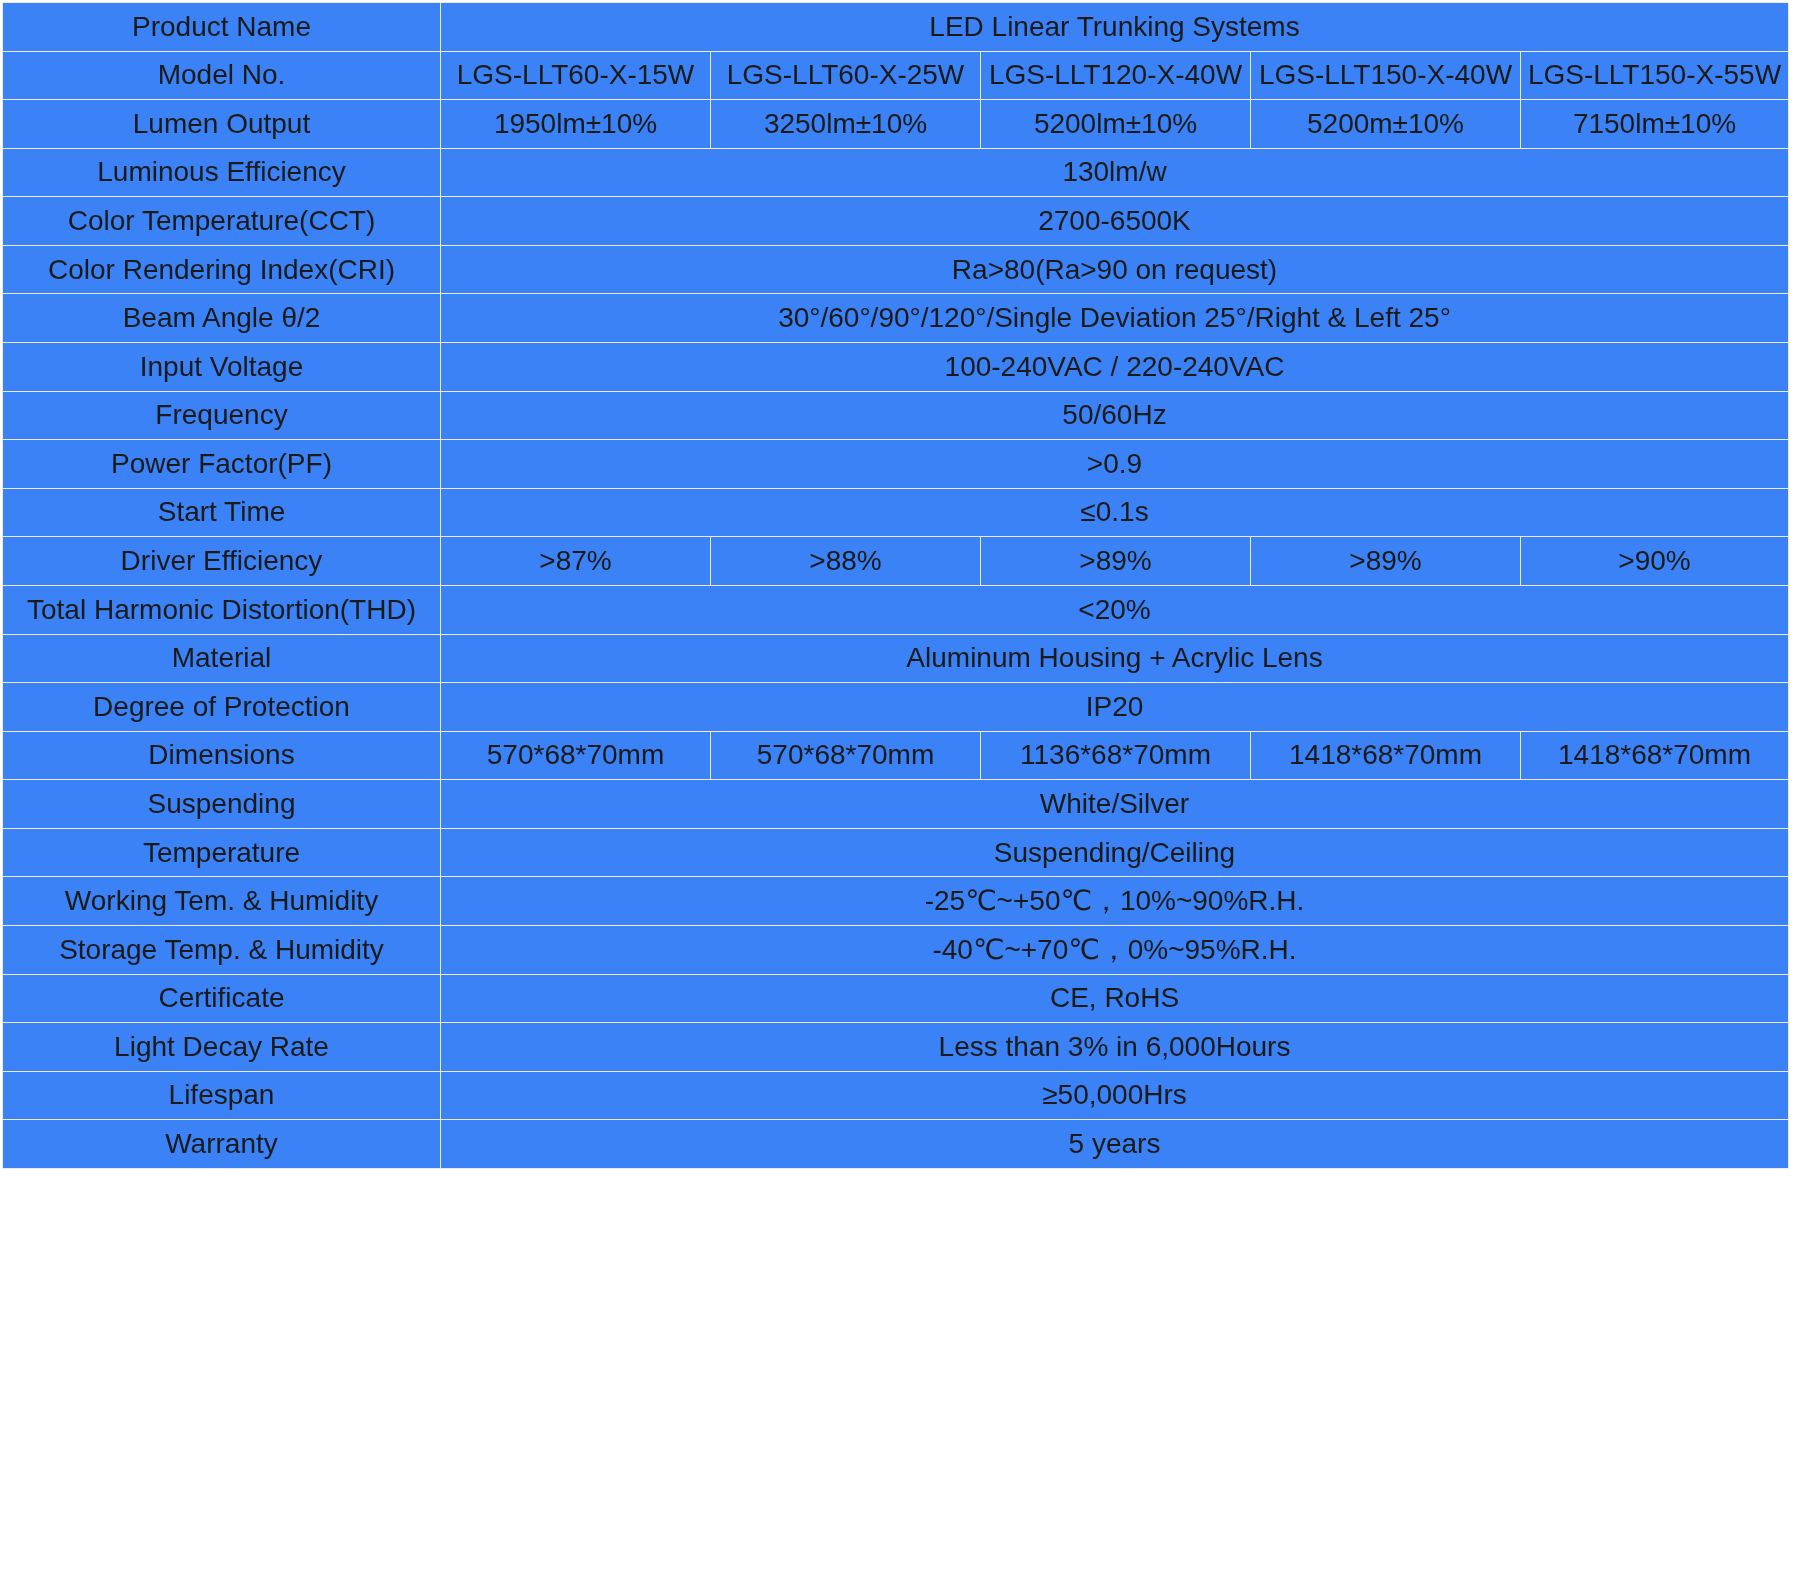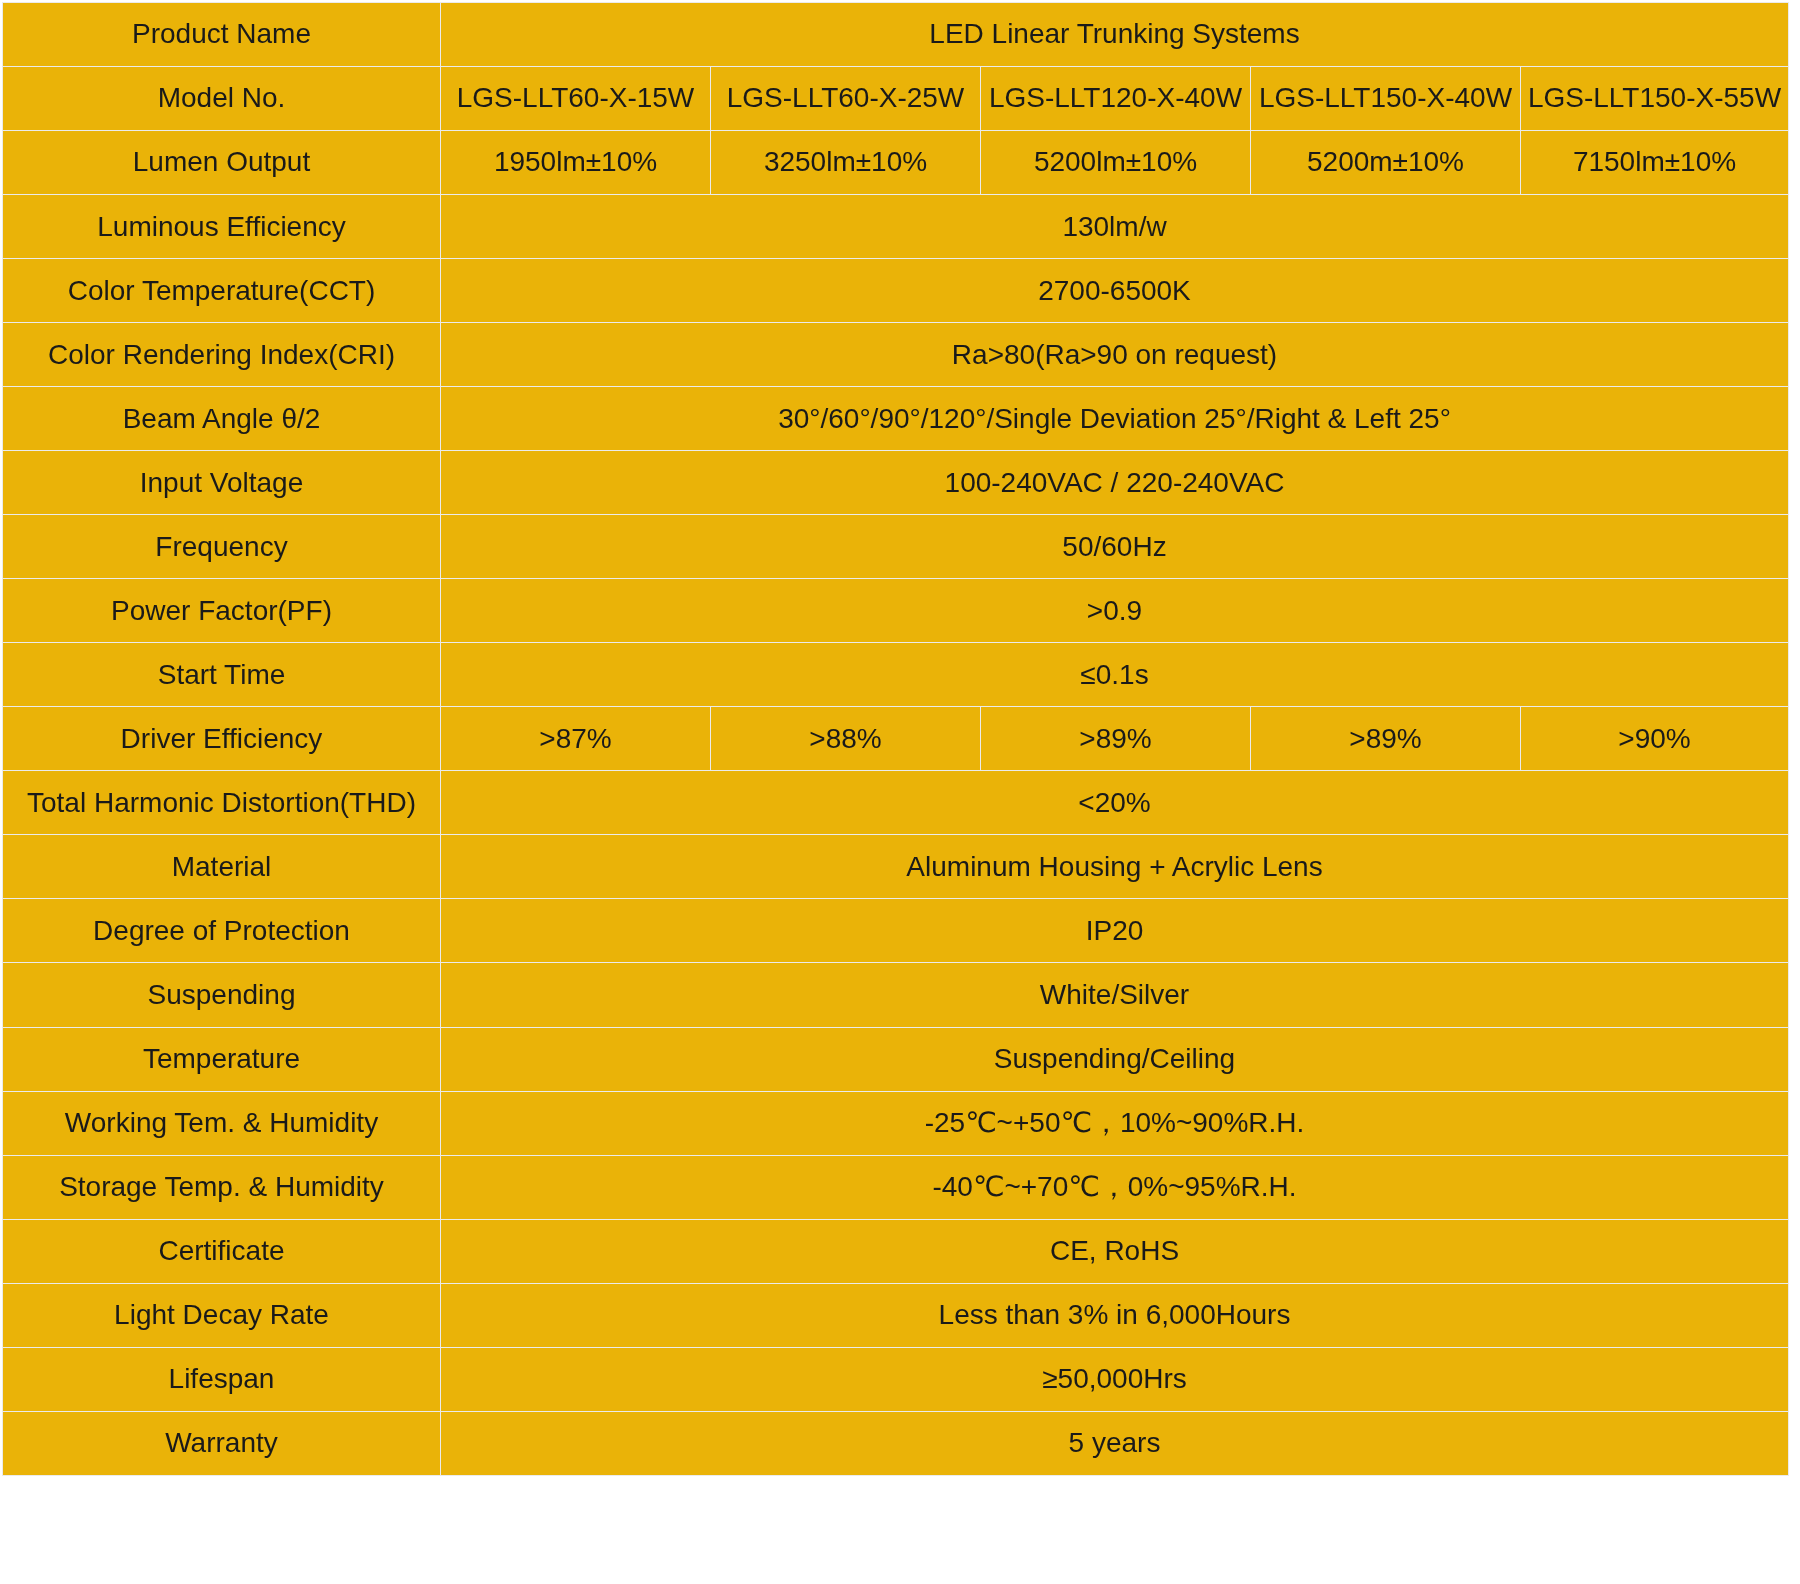--- a/index.html
+++ b/index.html
@@ -10,23 +10,23 @@
   body {
     width: 1800px;
     height: 1584px;
     font-family: "Liberation Sans", "DejaVu Sans", sans-serif;
     overflow: hidden;
   }
   table.spec-table {
     border-collapse: collapse;
     table-layout: fixed;
     width: 1786px;
-    height: 1474px;
+    height: 1167px;
     margin: 2px 0 0 2px;
-    background: #eab308;
+    background: #3b82f6;
   }
   table.spec-table td {
     border: 1px solid #ebebeb;
     text-align: center;
     vertical-align: middle;
     font-size: 28px;
     line-height: 1.15;
     color: #1a1a1a;
     padding: 0 4px;
     overflow: hidden;
@@ -113,20 +113,28 @@
       </tr>
       <tr>
         <td>Material</td>
         <td colspan="5">Aluminum Housing + Acrylic Lens</td>
       </tr>
       <tr>
         <td>Degree of Protection</td>
         <td colspan="5">IP20</td>
       </tr>
       <tr>
+        <td>Dimensions</td>
+        <td>570*68*70mm</td>
+        <td>570*68*70mm</td>
+        <td>1136*68*70mm</td>
+        <td>1418*68*70mm</td>
+        <td>1418*68*70mm</td>
+      </tr>
+      <tr>
         <td>Suspending</td>
         <td colspan="5">White/Silver</td>
       </tr>
       <tr>
         <td>Temperature</td>
         <td colspan="5">Suspending/Ceiling</td>
       </tr>
       <tr>
         <td>Working Tem. &amp; Humidity</td>
         <td colspan="5">-25℃~+50℃，10%~90%R.H.</td>

